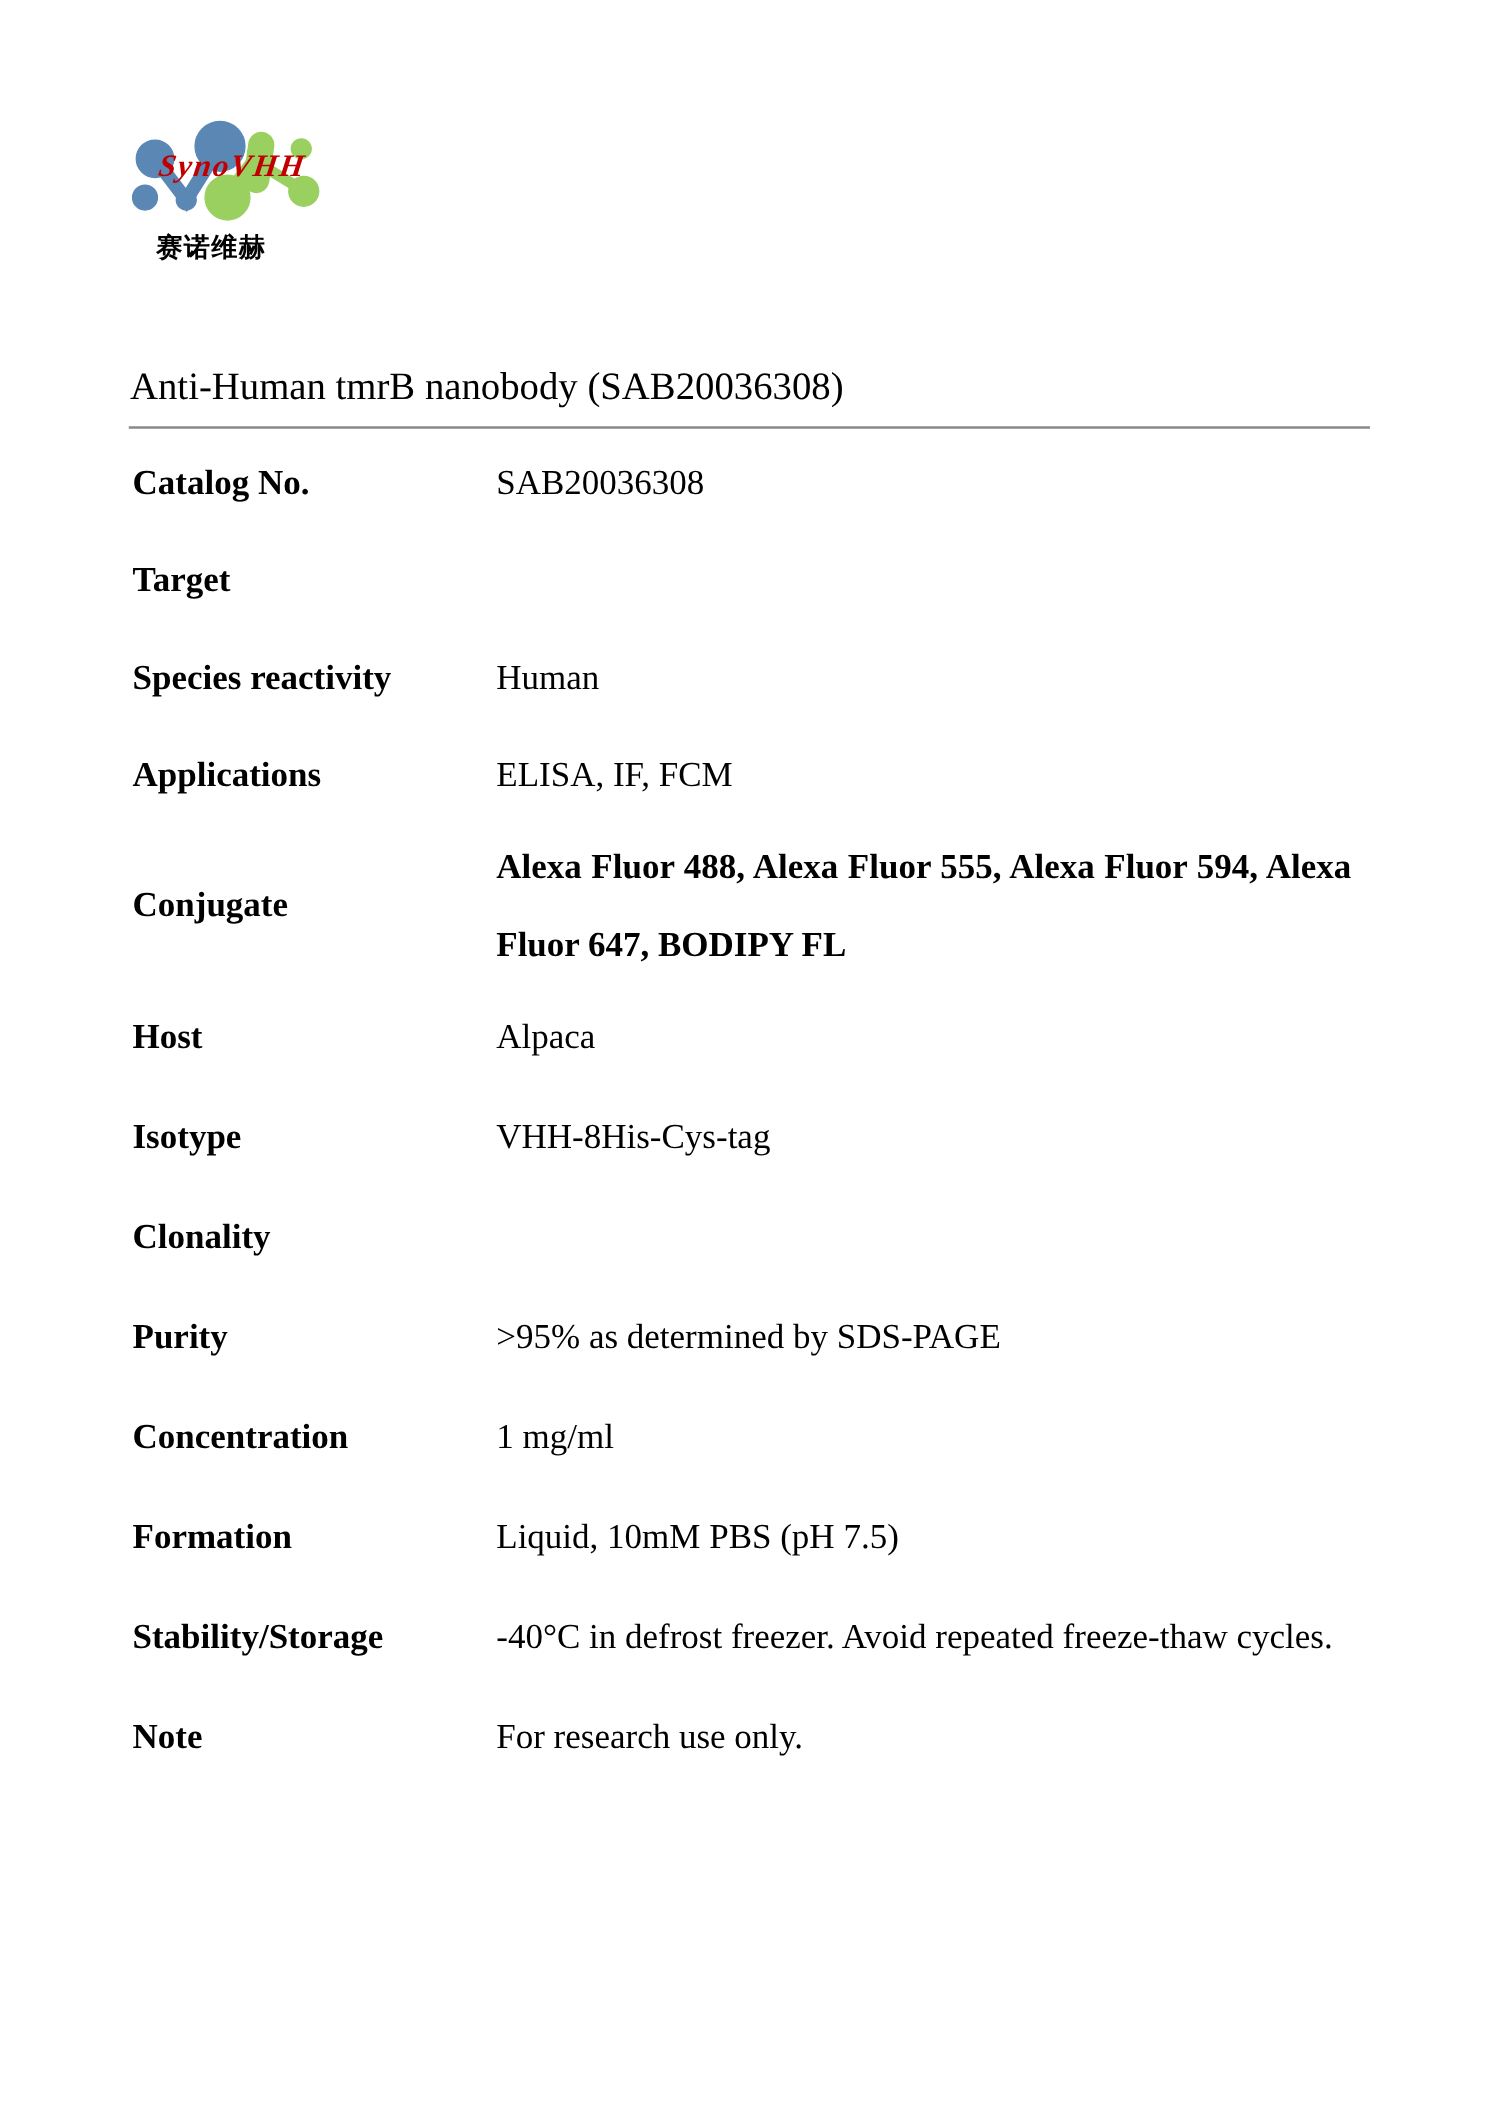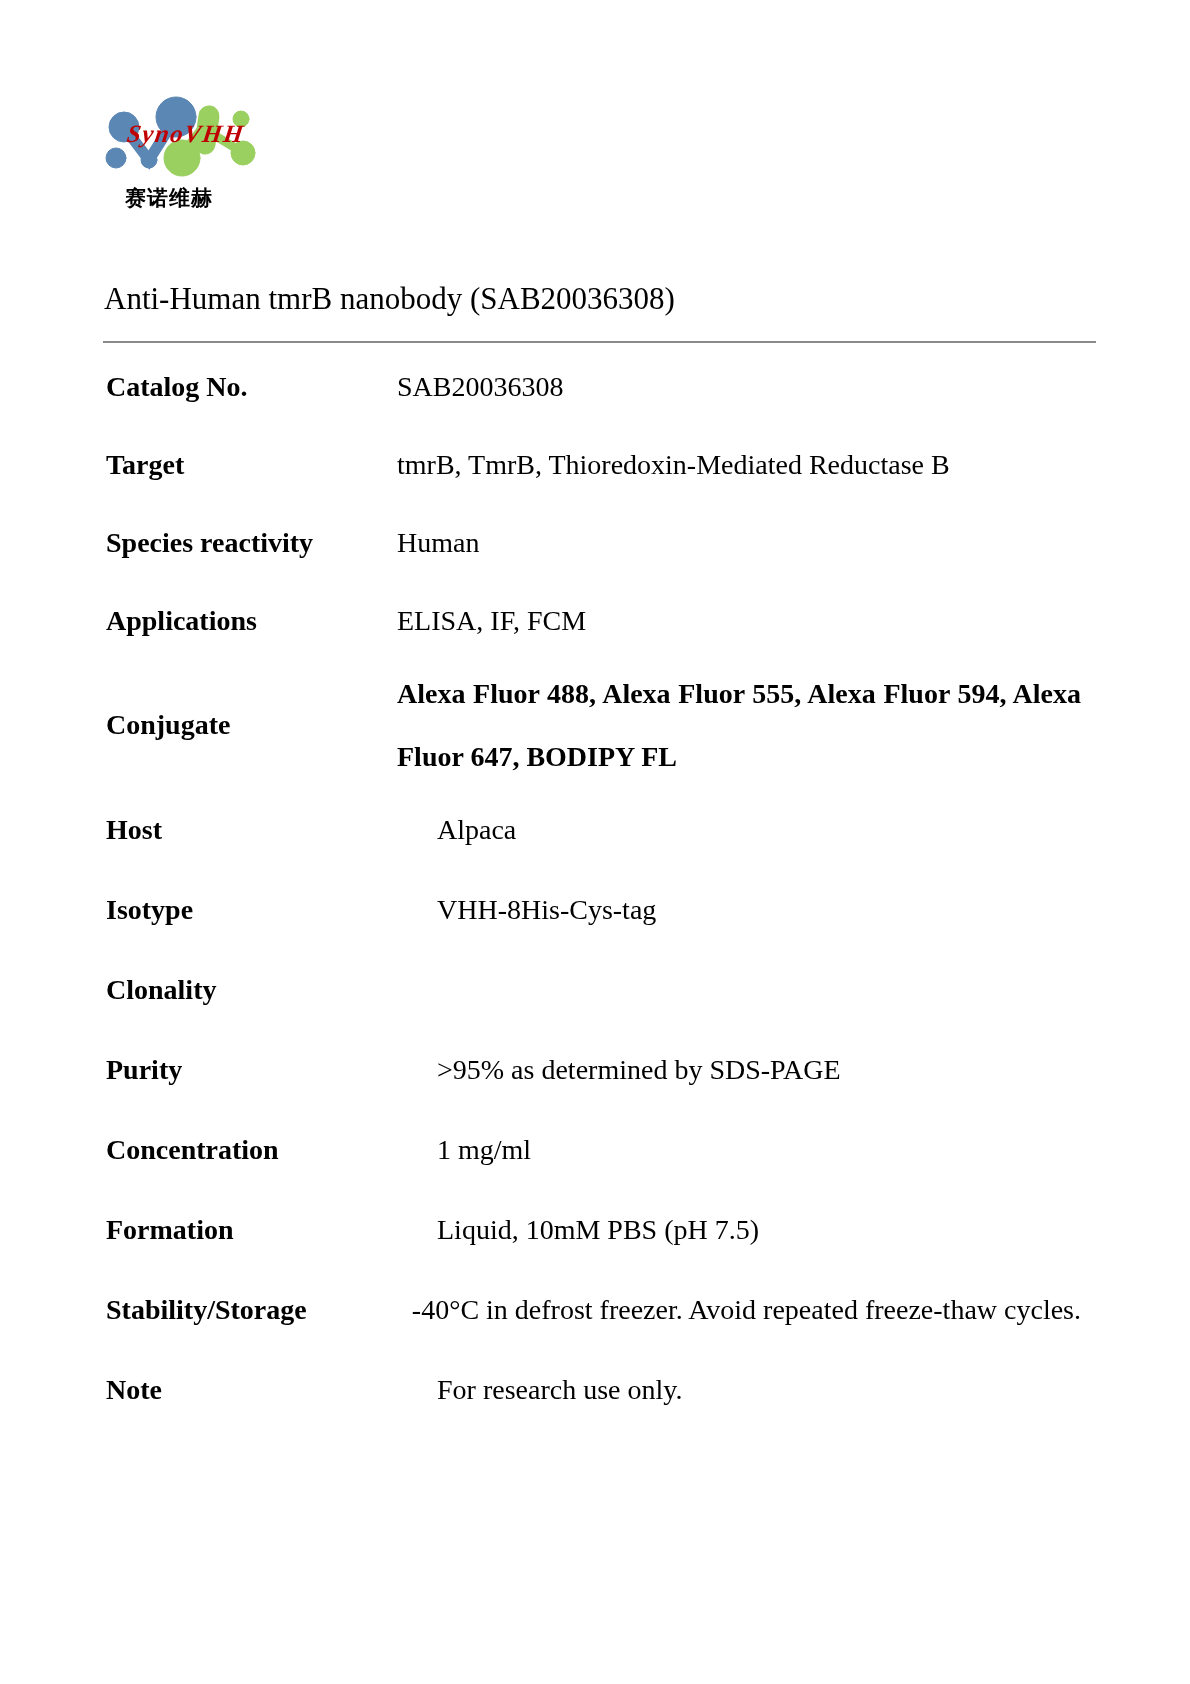--- a/index.html
+++ b/index.html
@@ -24,33 +24,33 @@
   }
   .cn {
     position: absolute; left: 20px; top: 88px;
     font-size: 21px; font-weight: bold;
     font-family: "DejaVu Sans", sans-serif;
     letter-spacing: 1px; color: #000000; white-space: nowrap;
   }
 
   
   .title {
-    position: absolute; left: 104px; top: 281px;
+    position: absolute; left: 104px; top: 291px;
     font-size: 31px; font-weight: normal; white-space: nowrap;
   }
   .rule {
     position: absolute; left: 103px; top: 341px;
     width: 993px; height: 2px; background: #8a8a8a;
   }
 
   
   .spec { position: absolute; left: 106px; top: 348px; width: 975px; font-size: 28px; }
   .row { display: flex; }
   .r78 { height: 78px; }
-  .r80 { height: 80px; gap: 40px; }
+  .r80 { height: 80px; }
   .rconj { height: 130px; }
   .lab {
     width: 291px; font-weight: bold;
     display: flex; align-items: center; white-space: nowrap;
   }
   .val {
     flex: 1; display: flex; align-items: center; white-space: nowrap;
   }
   .valblock {
     flex: 1; display: flex; flex-direction: column; justify-content: center;
@@ -94,21 +94,20 @@
 
   <div class="spec">
 
     <div class="row r78">
       <div class="lab">Catalog No.</div>
       <div class="val">SAB20036308</div>
     </div>
 
     <div class="row r78">
       <div class="lab">Target</div>
-      <div class="val">tmrB, TmrB, Thioredoxin-Mediated Reductase B</div>
     </div>
 
     <div class="row r78">
       <div class="lab">Species reactivity</div>
       <div class="val">Human</div>
     </div>
 
     <div class="row r78">
       <div class="lab">Applications</div>
       <div class="val">ELISA, IF, FCM</div>

